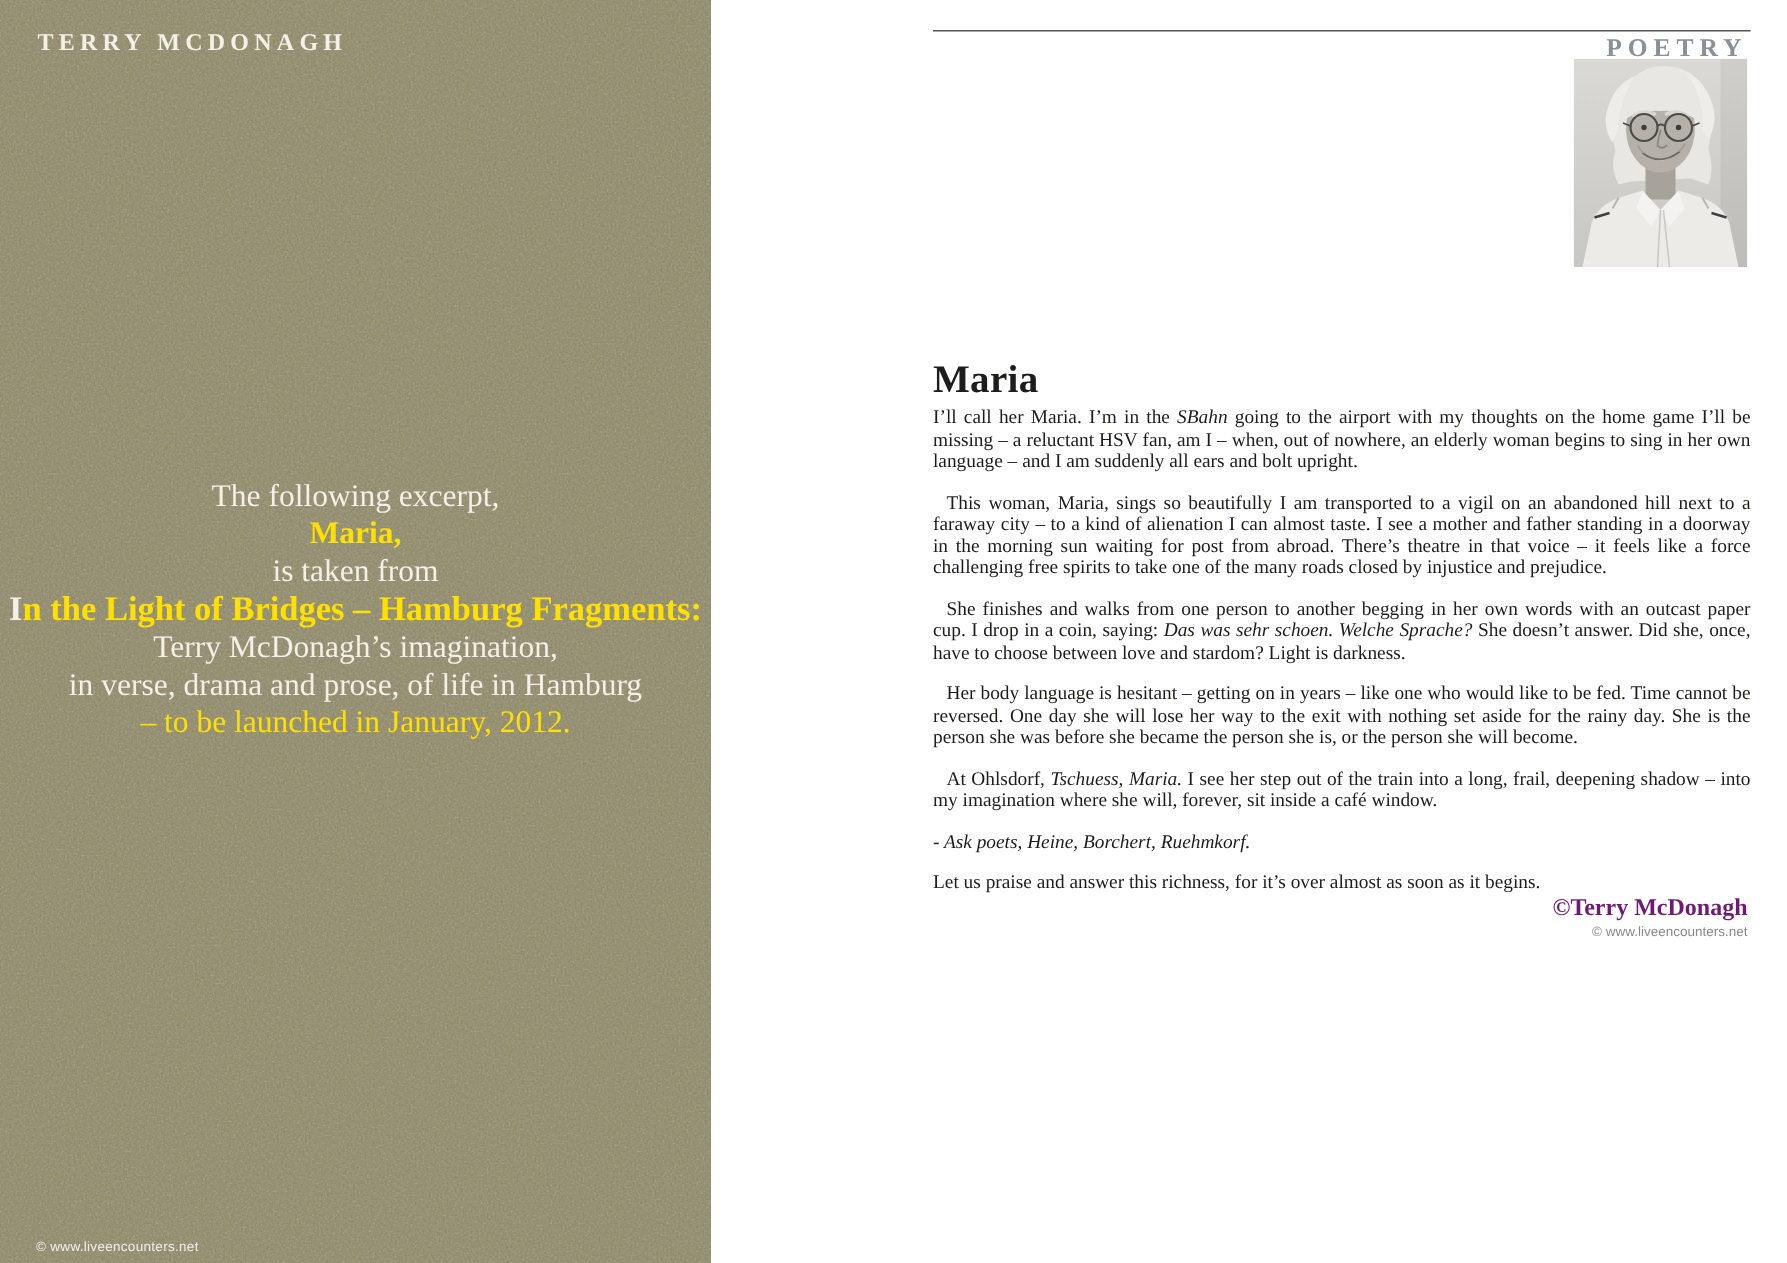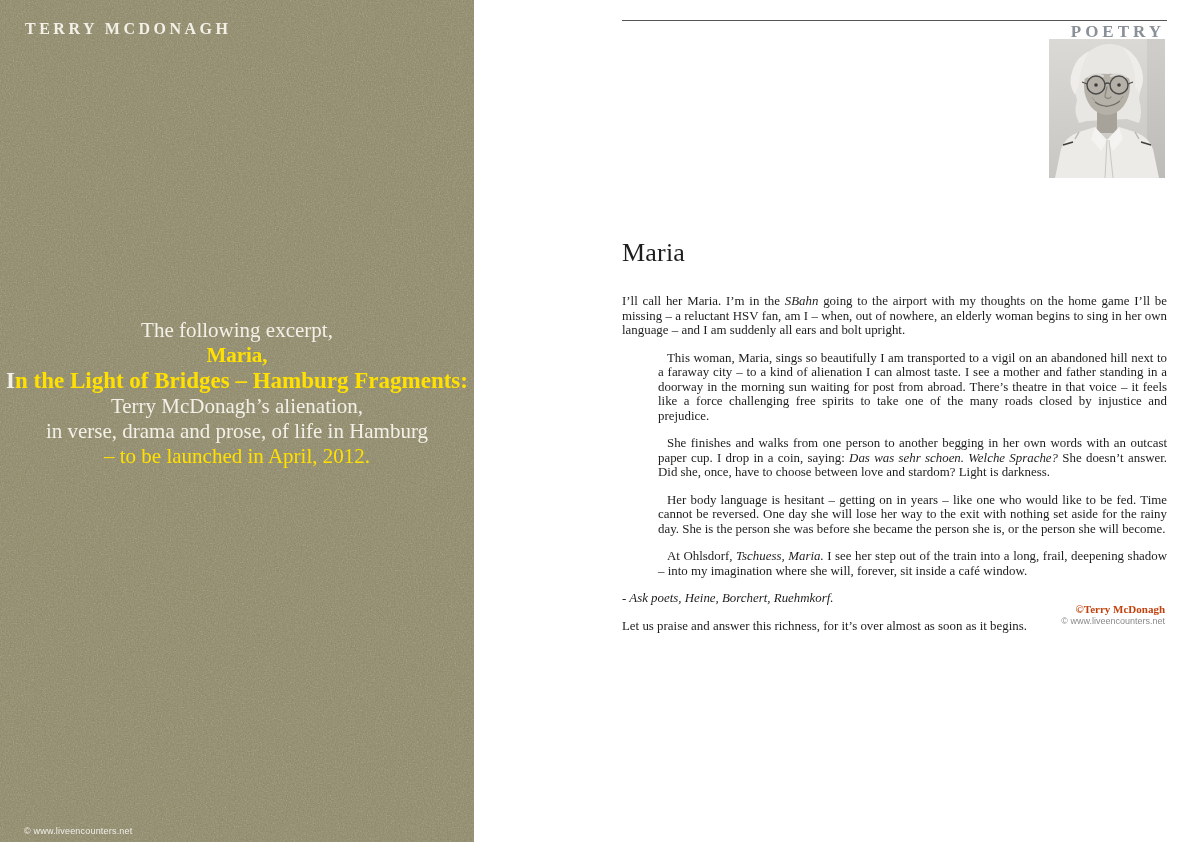--- a/index.html
+++ b/index.html
@@ -56,31 +56,31 @@
     color:var(--category-color);
   }
   .portrait{
     position:absolute;right:26px;top:39px;width:116px;height:139px;overflow:hidden;
   }
   .portrait svg{display:block;width:100%;height:100%;}
   .article{
     position:absolute;left:24px;top:238px;width:545px;color:var(--body-text);
   }
   .article .title{
-    font-size:26px;font-weight:400;margin:0 0 26px 0;letter-spacing:.2px;
+    font-size:26px;font-weight:700;margin:0 0 3px 0;letter-spacing:.2px;
   }
   .para{
     font-size:12.9px;line-height:14.5px;text-align:justify;margin:0 0 13px 0;
   }
-  .para.ind{text-indent:9px;margin-left:36px;}
+  .para.ind{text-indent:9px;}
   .para.it{font-style:italic;text-align:left;}
   .rp-footer{
     position:absolute;right:26px;bottom:4px;text-align:right;
   }
-  .author-c{font-size:11px;font-weight:700;color:#c2410c;}
+  .author-c{font-size:16px;font-weight:700;color:#701a75;}
   .site-c{
     font-family:"Liberation Sans","DejaVu Sans",sans-serif;
     font-size:9px;color:#8a8a8a;margin-top:1px;
   }
 </style>
 </head>
 <body>
 
 <div class="spread">
 
@@ -94,24 +94,25 @@
       </defs>
       <rect width="100%" height="100%" fill="#8d8762"></rect>
       <rect width="100%" height="100%" filter="url(#grain)" opacity="0.42"></rect>
     </svg>
 
     <h1 class="lp-header">TERRY MCDONAGH</h1>
 
     <div class="announcement" id="announcement">
         <div class="a-line"><span class="w">The following excerpt,</span></div>
         <div class="a-line"><span class="y b">Maria,</span></div>
+        <div class="a-line"><span class="w">is taken from</span></div>
         <div class="a-line big"><span class="w b">I</span><span class="y b">n the Light of Bridges – Hamburg Fragments:</span></div>
-        <div class="a-line"><span class="w">Terry McDonagh’s alienation,</span></div>
+        <div class="a-line"><span class="w">Terry McDonagh’s imagination,</span></div>
         <div class="a-line"><span class="w">in verse, drama and prose, of life in Hamburg</span></div>
-        <div class="a-line"><span class="y">– to be launched in April, 2012.</span></div>
+        <div class="a-line"><span class="y">– to be launched in January, 2012.</span></div>
       </div>
 
     <div class="lp-footer">© www.liveencounters.net</div>
   </section>
 
   <section class="right-page">
     <div class="top-rule"></div>
     <div class="category">POETRY</div>
 
     <div class="portrait">

